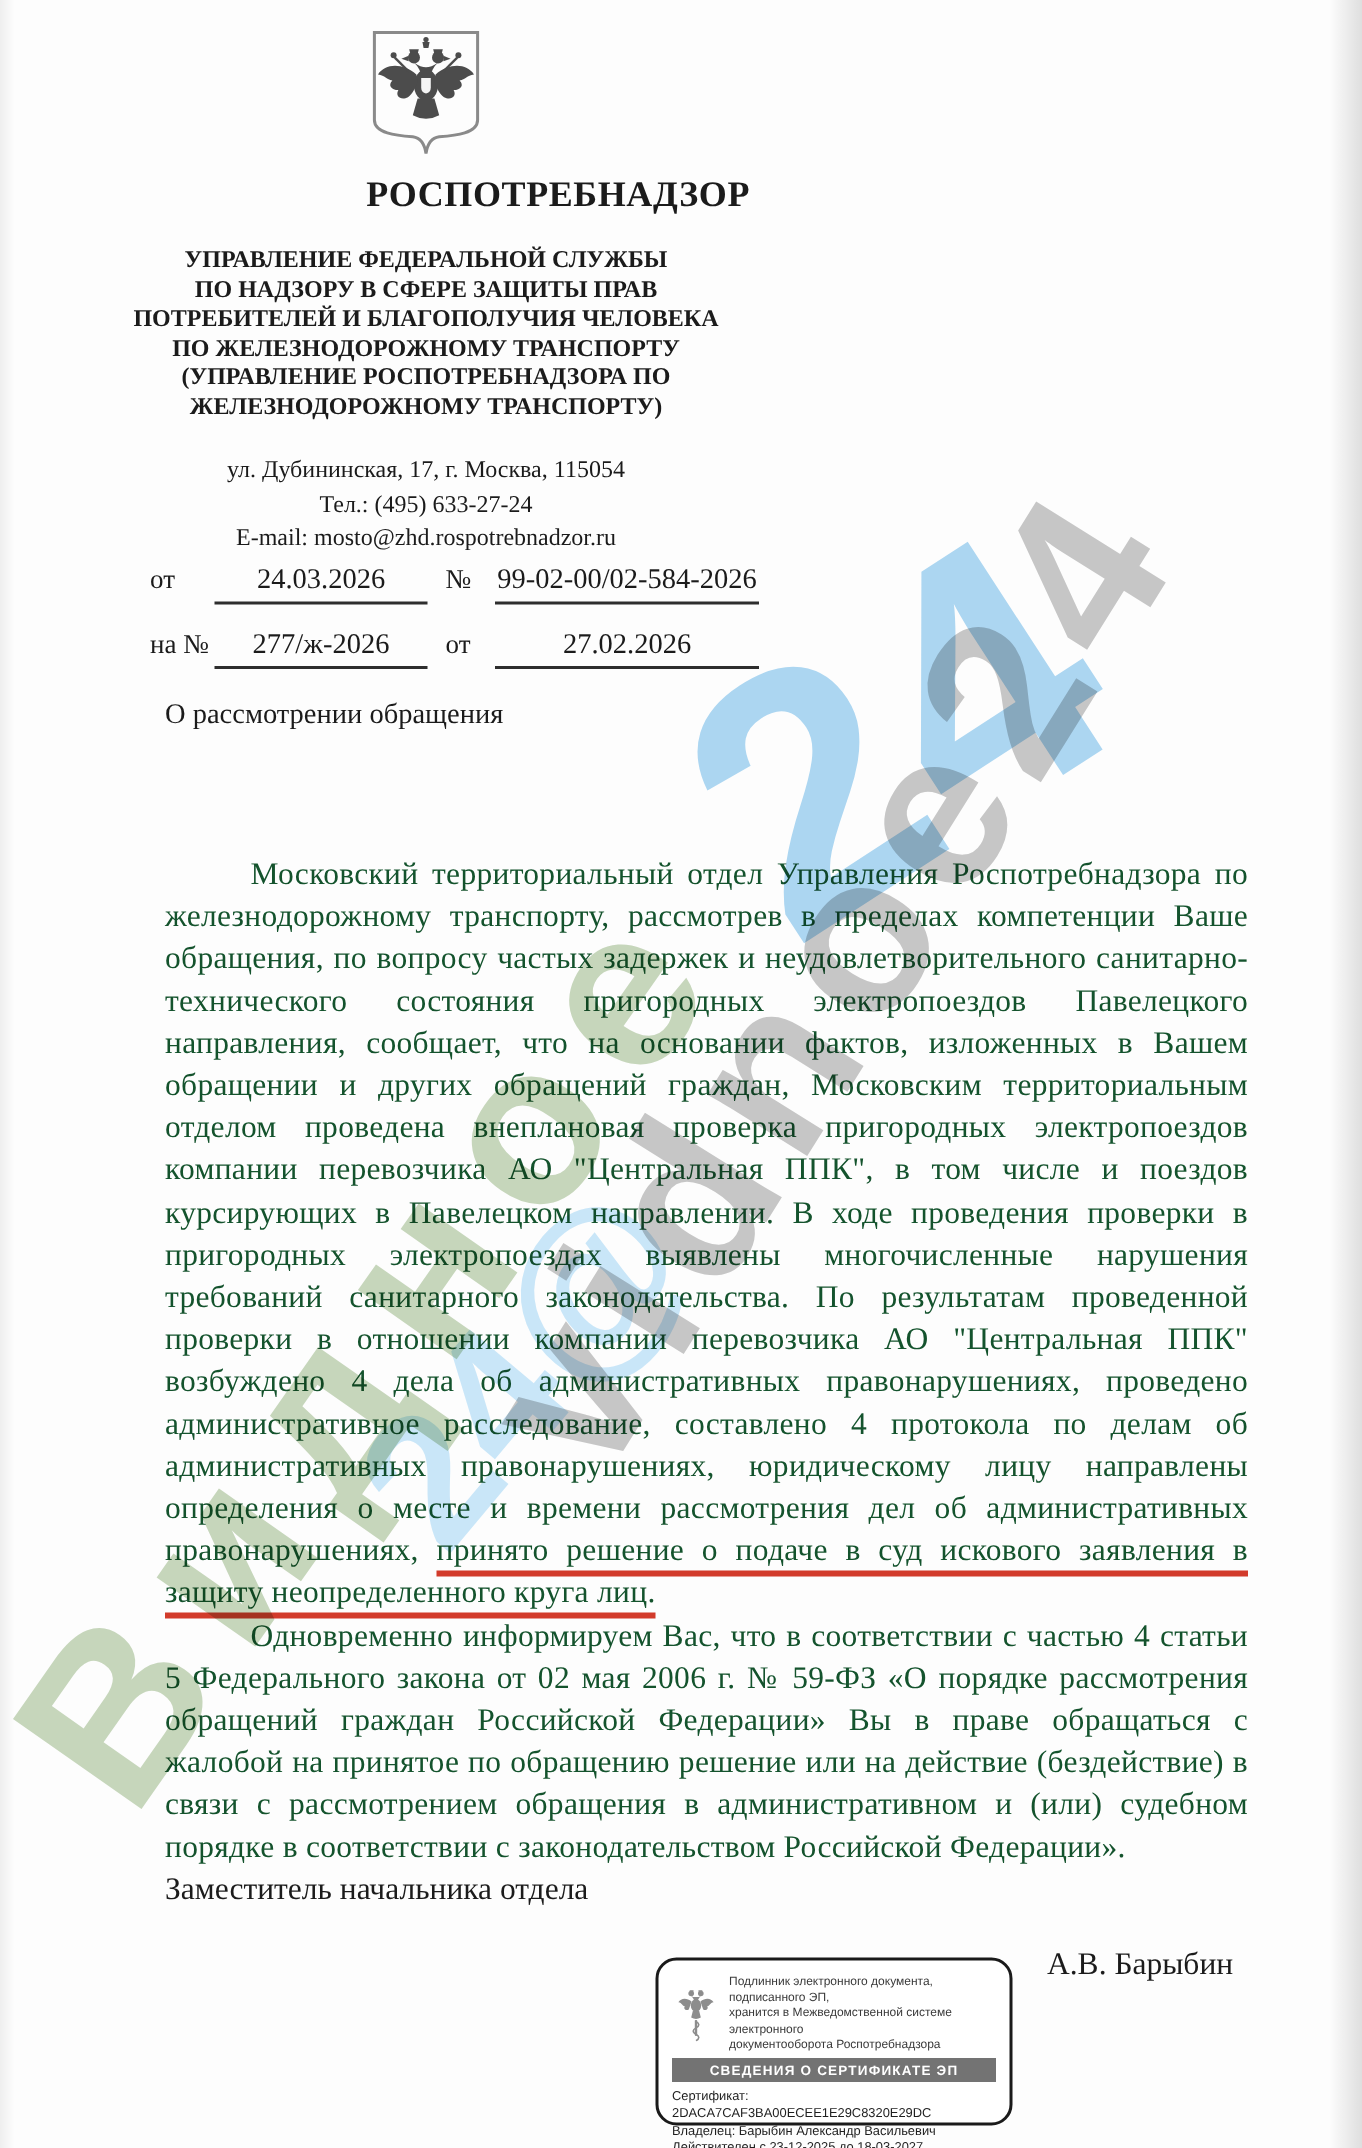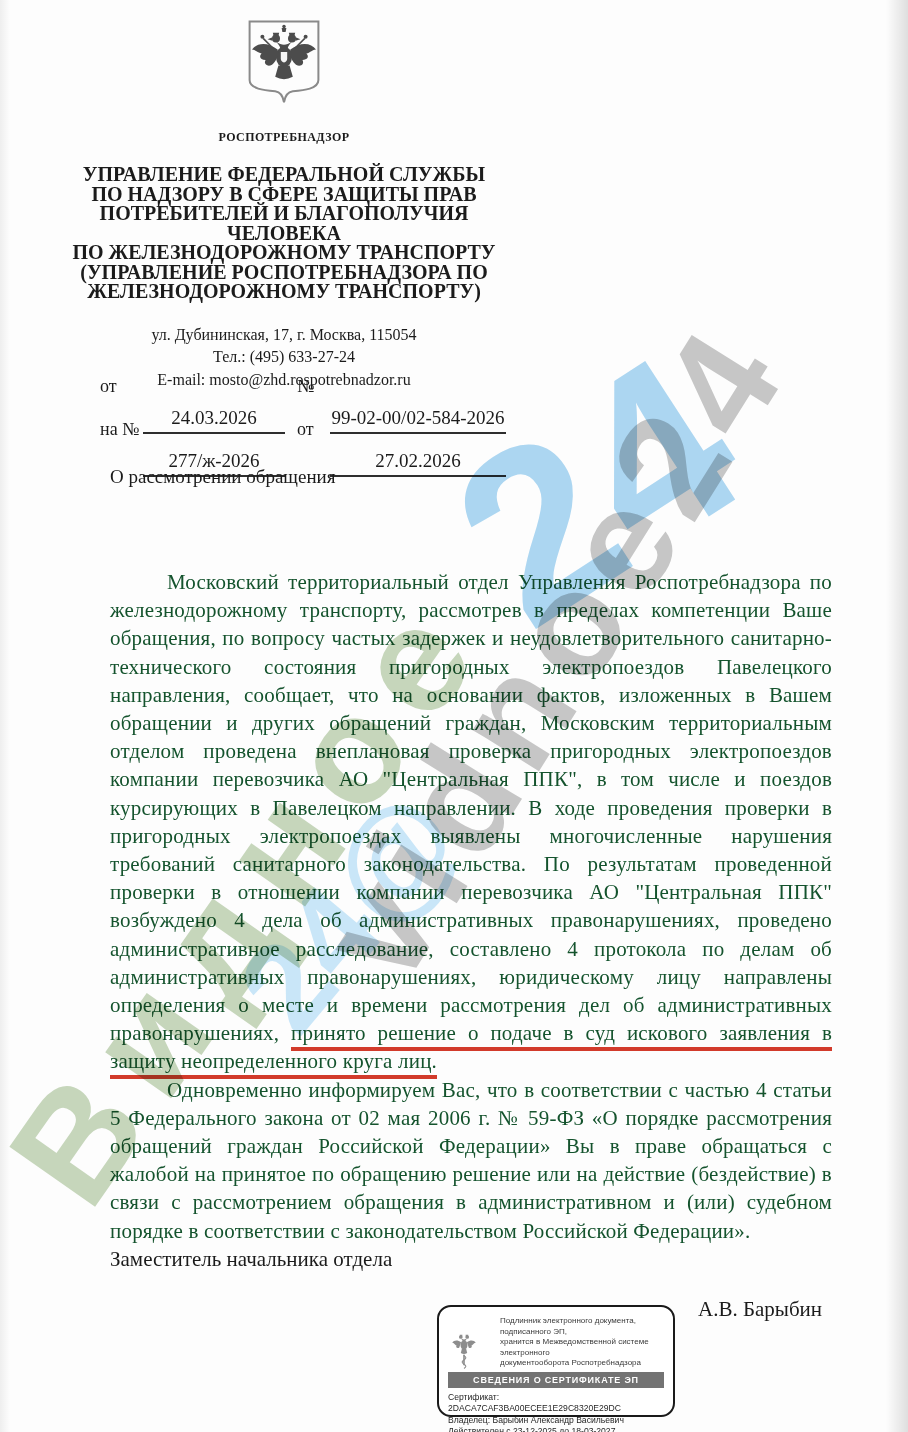--- a/index.html
+++ b/index.html
@@ -12,52 +12,52 @@
     color:#1b1b1b;
   }
   .page::before{content:'';position:absolute;left:0;top:0;width:10px;height:100%;
     background:linear-gradient(to right, rgba(0,0,0,0.06), rgba(0,0,0,0));z-index:7;pointer-events:none;}
   .page::after{content:'';position:absolute;right:0;top:0;width:22px;height:100%;
     background:linear-gradient(to left, rgba(0,0,0,0.12), rgba(0,0,0,0));z-index:7;pointer-events:none;}
 
   
   .letterhead{position:absolute;left:68px;top:0;width:432px;text-align:center;}
   .emblem{width:96px;height:92px;margin-top:14px;}
-  .agency{font-size:12px;font-weight:bold;margin-top:20px;letter-spacing:0.4px;}
-  .dept{font-size:20px;font-weight:bold;margin-top:20px;line-height:19.5px;white-space:pre-line;}
+  .agency{font-size:24px;font-weight:bold;margin-top:6px;letter-spacing:0.4px;text-align:right;}
+  .dept{font-size:16px;font-weight:bold;margin-top:20px;line-height:19.5px;white-space:pre-line;}
   .office{font-size:17px;font-weight:bold;margin-top:16px;letter-spacing:0.2px;}
   .addr-block{margin-top:22px;font-size:16px;line-height:22.5px;}
 
   
   .refs{position:absolute;left:100px;top:376px;width:420px;}
   .ref-row{display:flex;align-items:flex-start;height:30px;margin-bottom:13px;}
   .ref-label{font-size:18px;padding-bottom:2px;}
   .lbl-1{width:43px;}
   .lbl-2{width:30px;margin-left:12px;}
-  .ref-value{border-bottom:2px solid #2e2e2e;text-align:center;font-size:19px;padding-bottom:3px;margin-top:31px;}
+  .ref-value{border-bottom:2px solid #2e2e2e;text-align:center;font-size:19px;padding-bottom:3px;}
   .val-1{width:142px;}
   .val-2{width:176px;margin-left:3px;}
 
   .subject{position:absolute;left:110px;top:466px;font-size:19px;}
 
   
   .body-text{position:absolute;left:110px;top:568px;width:722px;z-index:1;}
   .body-text p{margin:0;text-align:justify;text-indent:57px;font-size:21px;line-height:28.2px;letter-spacing:0.2px;color:#14532d;}
   .redline{border-bottom:4px solid #d23b2b;padding-bottom:2px;
     box-decoration-break:clone;-webkit-box-decoration-break:clone;}
 
   
   .sign-position{position:absolute;left:110px;top:1247px;font-size:21px;z-index:6;}
   .sign-name{position:absolute;left:698px;top:1297px;font-size:21px;z-index:6;}
 
   
   .stamp{position:absolute;left:437px;top:1305px;width:238px;height:112px;z-index:6;
     border:2px solid #1a1a1a;border-radius:14px;background:#ffffff;box-sizing:border-box;
     padding:7px 9px 5px;font-family:"Liberation Sans", sans-serif;}
-  .stamp-top{display:flex;gap:20px;align-items:flex-end;}
+  .stamp-top{display:flex;gap:6px;align-items:center;}
   .stamp-emblem{width:32px;height:40px;flex:none;}
   .stamp-head{font-size:8px;line-height:10.5px;color:#3a3a3a;white-space:pre-line;padding-top:2px;}
   .stamp-bar{background:#737373;color:#fff;font-size:9px;font-weight:bold;text-align:center;
     letter-spacing:0.8px;padding:3px 0;margin:3px 0 4px;}
   .stamp-line{font-size:8.6px;line-height:11.5px;color:#1f1f1f;}
 
   
   .wm{position:absolute;font-family:"Liberation Sans", sans-serif;font-weight:bold;
     mix-blend-mode:multiply;pointer-events:none;z-index:5;white-space:nowrap;}
   .wm-green{left:118px;top:1060px;font-size:152px;letter-spacing:22px;

